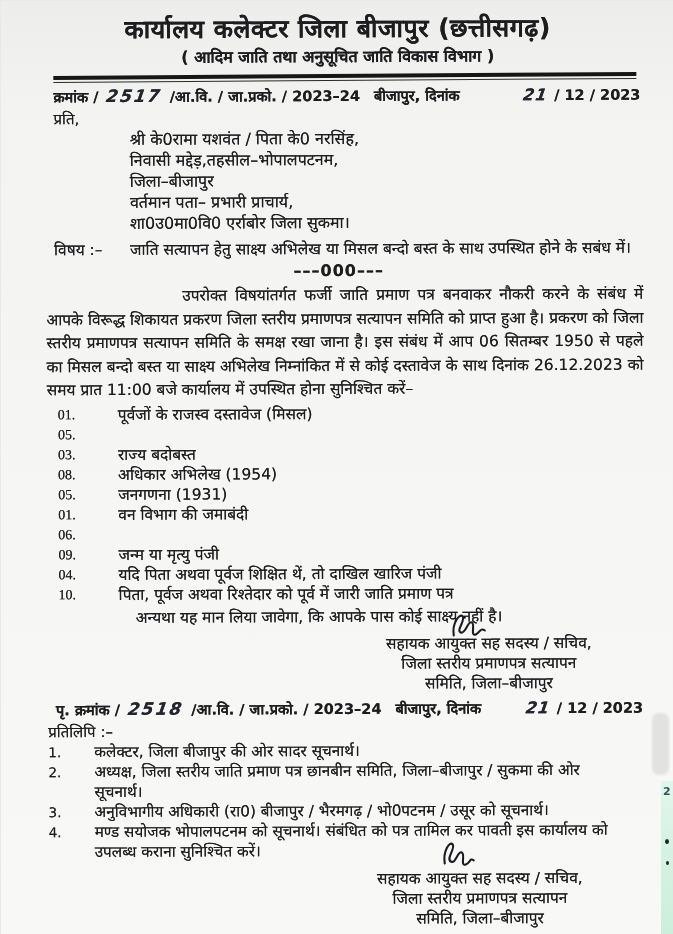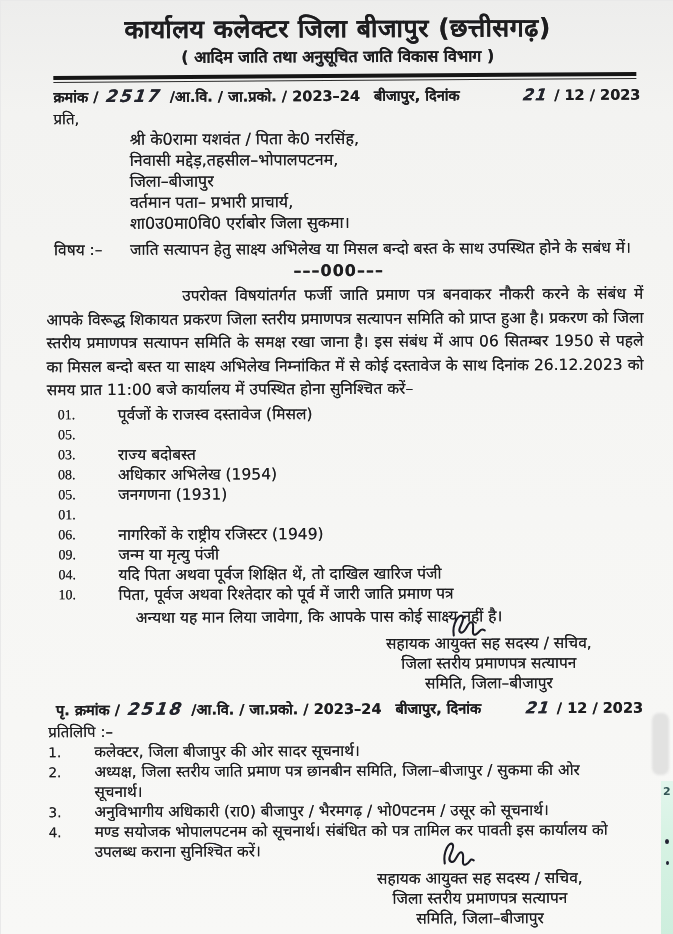--- a/index.html
+++ b/index.html
@@ -136,24 +136,24 @@
       <div class="docrow txt">
         <span class="no">08.</span>
         <span>अधिकार अभिलेख (1954)</span>
       </div>
       <div class="docrow txt">
         <span class="no">05.</span>
         <span>जनगणना (1931)</span>
       </div>
       <div class="docrow txt">
         <span class="no">01.</span>
+        <span>वन विभाग की जमाबंदी</span>
       </div>
       <div class="docrow txt">
         <span class="no">06.</span>
-        <span>नागरिकों के राष्ट्रीय रजिस्टर (1949)</span>
       </div>
       <div class="docrow txt">
         <span class="no">09.</span>
         <span>जन्म या मृत्यु पंजी</span>
       </div>
       <div class="docrow txt">
         <span class="no">04.</span>
         <span>यदि पिता अथवा पूर्वज शिक्षित थें, तो दाखिल खारिज पंजी</span>
       </div>
       <div class="docrow txt">

